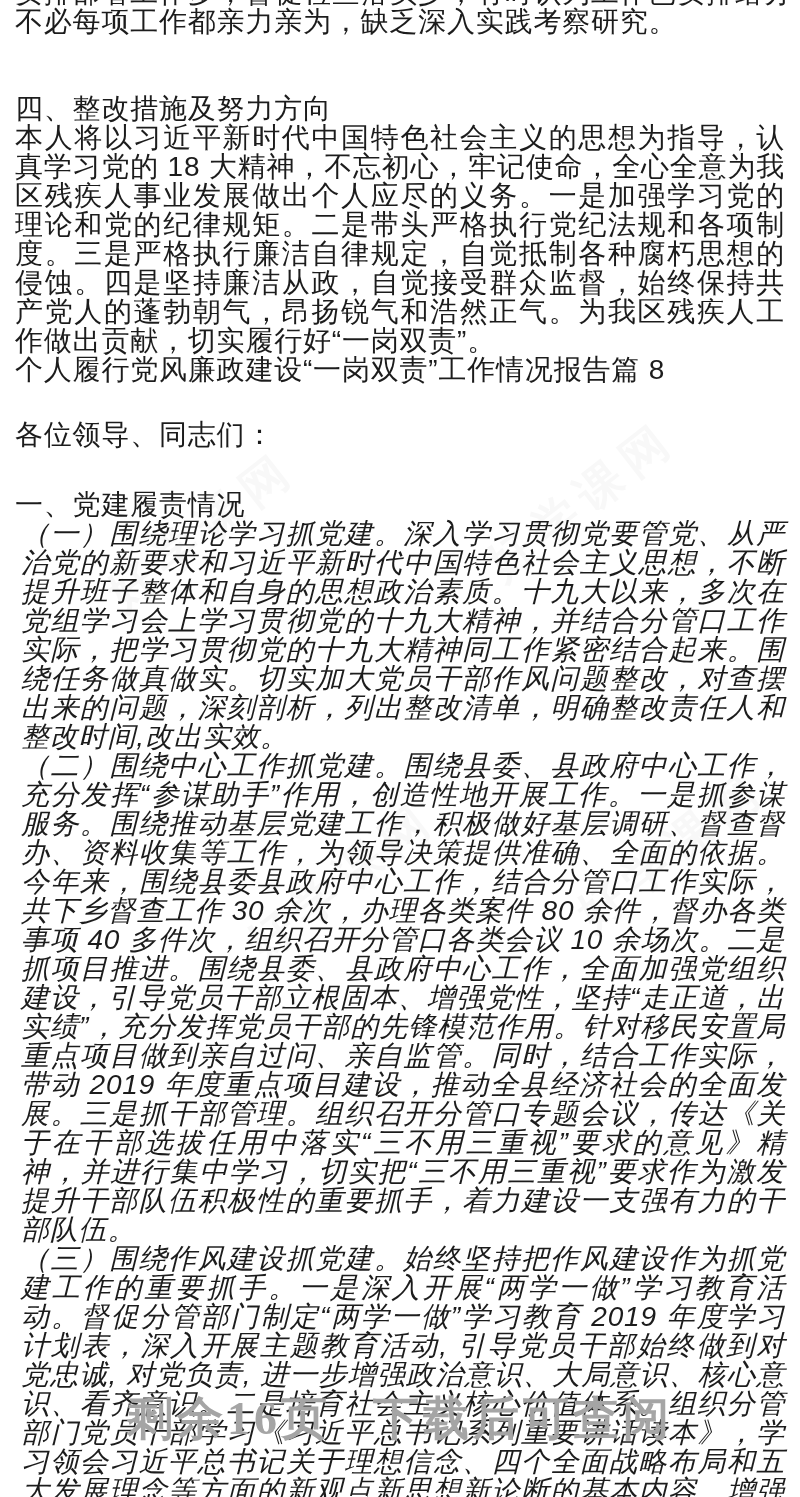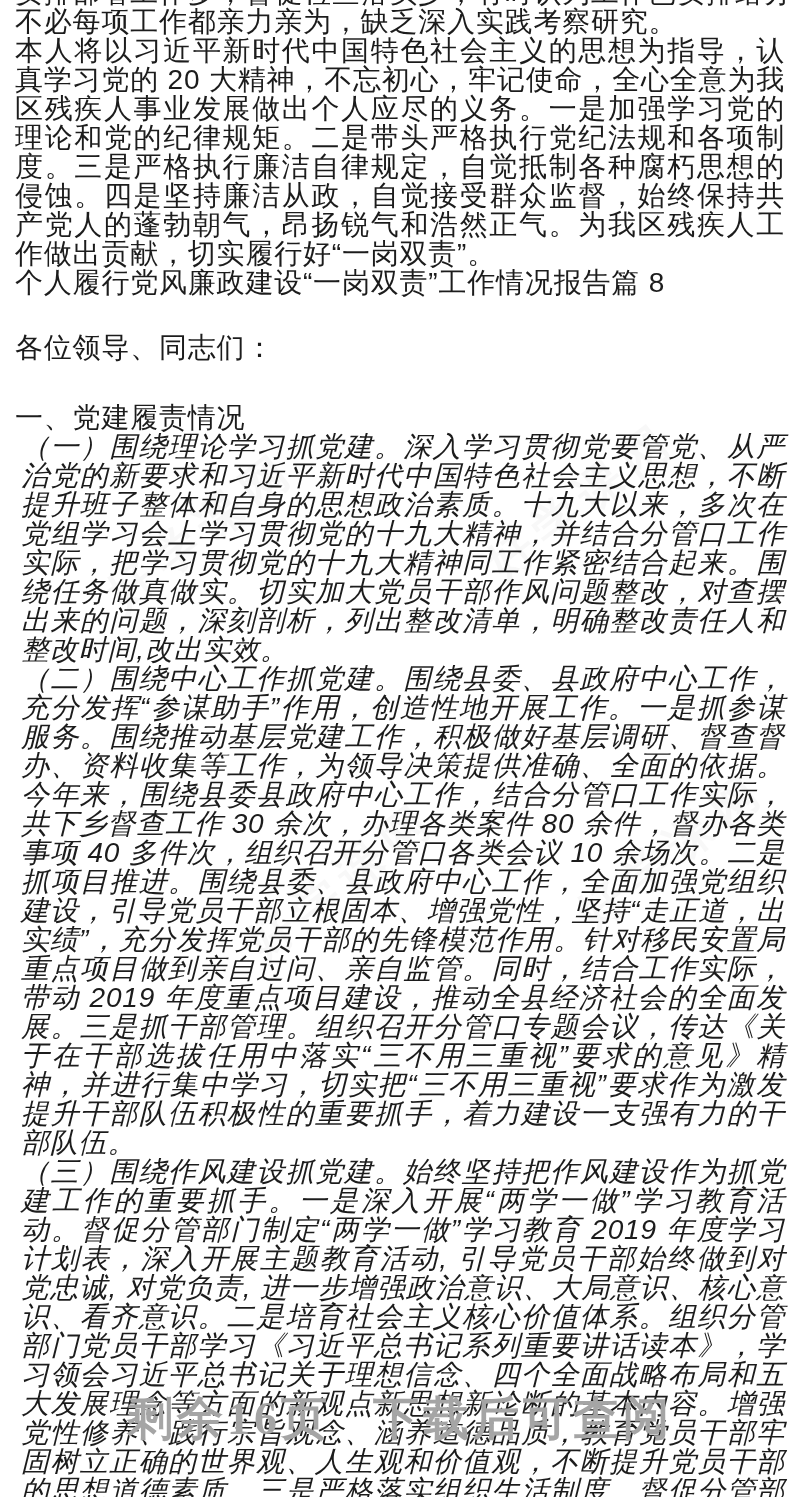--- a/index.html
+++ b/index.html
@@ -79,22 +79,23 @@
 <div class="watermark wm4">好学课网</div>
 
 <div class="doc">
 
   <div class="clipped-line">
     <div class="inner">安排部署工作多，督促检查落实少，有时认为工作已安排给分管部门具体负责，</div>
   </div>
 
   <p class="para">不必每项工作都亲力亲为，缺乏深入实践考察研究。</p>
 
+  <p class="para gap-large">四、整改措施及努力方向</p>
 
-  <p class="para">本人将以习近平新时代中国特色社会主义的思想为指导，认真学习党的 20 大精神，不忘初心，牢记使命，全心全意为我区残疾人事业发展做出个人应尽的义务。一是加强学习党的理论和党的纪律规矩。二是带头严格执行党纪法规和各项制度。三是严格执行廉洁自律规定，自觉抵制各种腐朽思想的侵蚀。四是坚持廉洁从政，自觉接受群众监督，始终保持共产党人的蓬勃朝气，昂扬锐气和浩然正气。为我区残疾人工作做出贡献，切实履行好“一岗双责”。</p>
+  <p class="para">本人将以习近平新时代中国特色社会主义的思想为指导，认真学习党的 18 大精神，不忘初心，牢记使命，全心全意为我区残疾人事业发展做出个人应尽的义务。一是加强学习党的理论和党的纪律规矩。二是带头严格执行党纪法规和各项制度。三是严格执行廉洁自律规定，自觉抵制各种腐朽思想的侵蚀。四是坚持廉洁从政，自觉接受群众监督，始终保持共产党人的蓬勃朝气，昂扬锐气和浩然正气。为我区残疾人工作做出贡献，切实履行好“一岗双责”。</p>
 
   <p class="para">个人履行党风廉政建设“一岗双责”工作情况报告篇 8</p>
 
   <p class="para gap-small">各位领导、同志们：</p>
 
 
   <p class="para gap-mid">一、党建履责情况</p>
 
   <p class="para indented">（一）围绕理论学习抓党建。深入学习贯彻党要管党、从严治党的新要求和习近平新时代中国特色社会主义思想，不断提升班子整体和自身的思想政治素质。十九大以来，多次在党组学习会上学习贯彻党的十九大精神，并结合分管口工作实际，把学习贯彻党的十九大精神同工作紧密结合起来。围绕任务做真做实。切实加大党员干部作风问题整改，对查摆出来的问题，深刻剖析，列出整改清单，明确整改责任人和整改时间,改出实效。</p>
 

